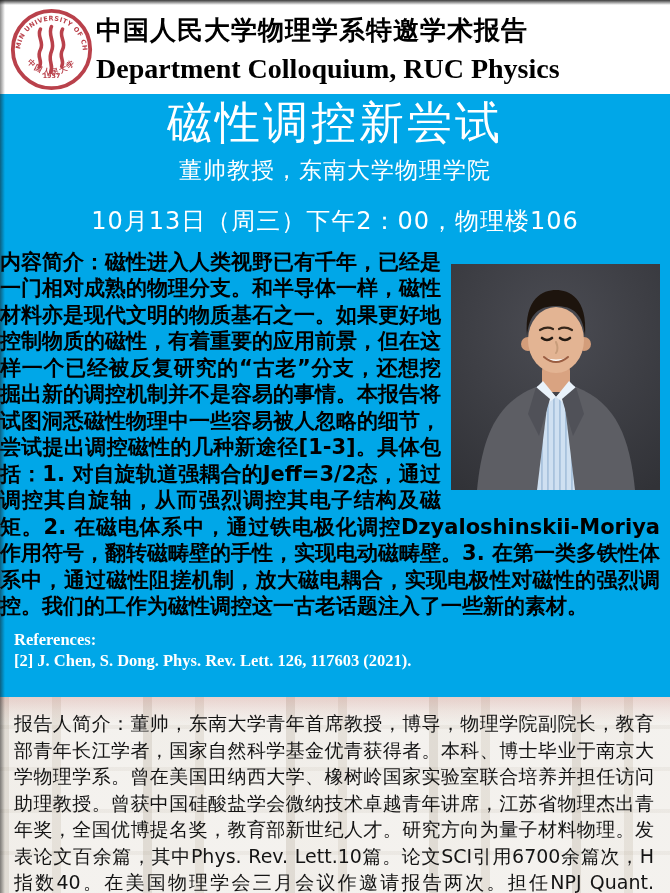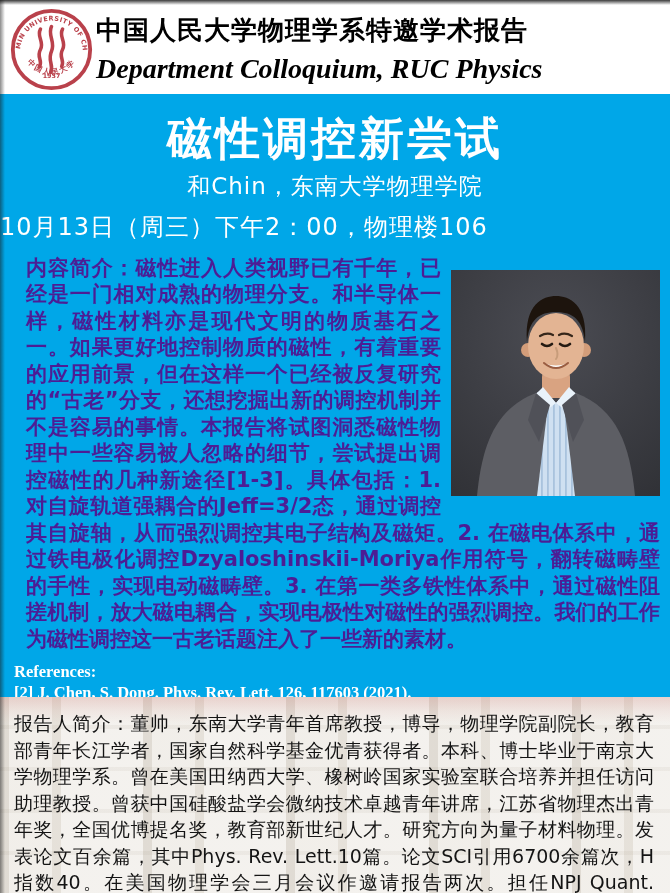--- a/index.html
+++ b/index.html
@@ -9,30 +9,30 @@
   .page::before{content:"";position:absolute;top:0;left:0;right:0;height:5px;
         background:linear-gradient(180deg,rgba(25,25,25,.85),rgba(25,25,25,0));z-index:30;}
   .page::after{content:"";position:absolute;top:0;left:0;bottom:0;width:5px;
         background:linear-gradient(90deg,rgba(25,25,25,.5),rgba(25,25,25,0));z-index:30;}
 
   
   .header{position:absolute;top:4px;left:0;right:0;height:90px;background:#fff;}
   .logo{position:absolute;left:9px;top:3px;width:85px;height:85px;}
   .titles{position:absolute;left:96px;top:9px;width:555px;}
   .cn-title{font-size:26px;font-weight:bold;color:#000;letter-spacing:1px;white-space:nowrap;}
-  .en-title{font-size:28px;font-weight:bold;font-style:italic;color:#000;margin-top:5px;
+  .en-title{font-size:28px;font-weight:bold;color:#000;margin-top:5px;
         font-family:"Liberation Serif",serif;white-space:nowrap;}
 
   
   .banner{position:absolute;top:94px;left:0;right:0;height:603px;background:#00a7e8;overflow:hidden;}
-  .talk-title{text-align:center;color:#fff;font-size:45px;font-weight:bold;letter-spacing:3px;
-        padding-top:20px;line-height:1.1;}
+  .talk-title{text-align:center;color:#fff;font-size:45px;font-weight:normal;letter-spacing:3px;
+        padding-top:4px;line-height:1.1;}
   .speaker{text-align:center;color:#fff;font-size:23px;margin-top:7px;letter-spacing:1px;}
-  .datetime{color:#fff;font-size:24px;margin-top:9px;letter-spacing:1px;}
-  .abstract{margin:12px 10px 0 26px;color:#4c1d95;font-weight:bold;font-size:21px;
+  .datetime{text-align:center;color:#fff;font-size:24px;margin-top:19px;letter-spacing:1px;}
+  .abstract{margin:12px 10px 0 0;color:#000000;font-weight:bold;font-size:21px;
         line-height:26.5px;text-align:justify;}
   .photo-wrap{float:right;width:209px;height:226px;margin:15px 0 8px 10px;}
   .photo-wrap svg{display:block;width:100%;height:100%;}
   .refs{margin:9px 10px 0 14px;color:#fff;font-family:"Liberation Serif",serif;
         font-size:16.5px;line-height:21px;font-weight:bold;}
   .refs div{white-space:nowrap;}
 
   
   .bio{position:absolute;top:697px;left:0;right:0;bottom:0;
         padding:13px 16px 0 14px;color:#141414;font-size:19px;line-height:26.5px;
@@ -77,21 +77,21 @@
       </text>
     </svg>
     <div class="titles">
       <div class="cn-title">中国人民大学物理学系特邀学术报告</div>
       <div class="en-title">Department Colloquium, RUC Physics</div>
     </div>
   </div>
 
   <div class="banner">
     <div class="talk-title">磁性调控新尝试</div>
-    <div class="speaker">和Chin，东南大学物理学院</div>
+    <div class="speaker">董帅教授，东南大学物理学院</div>
     <div class="datetime">10月13日（周三）下午2：00，物理楼106</div>
 
     <div class="abstract">
       <span class="photo-wrap">
         <svg viewBox="0 0 209 226">
           <defs>
             <radialGradient id="pbg" cx="50%" cy="28%" r="85%">
               <stop offset="0" stop-color="#4b4c53"></stop>
               <stop offset="1" stop-color="#313237"></stop>
             </radialGradient>

